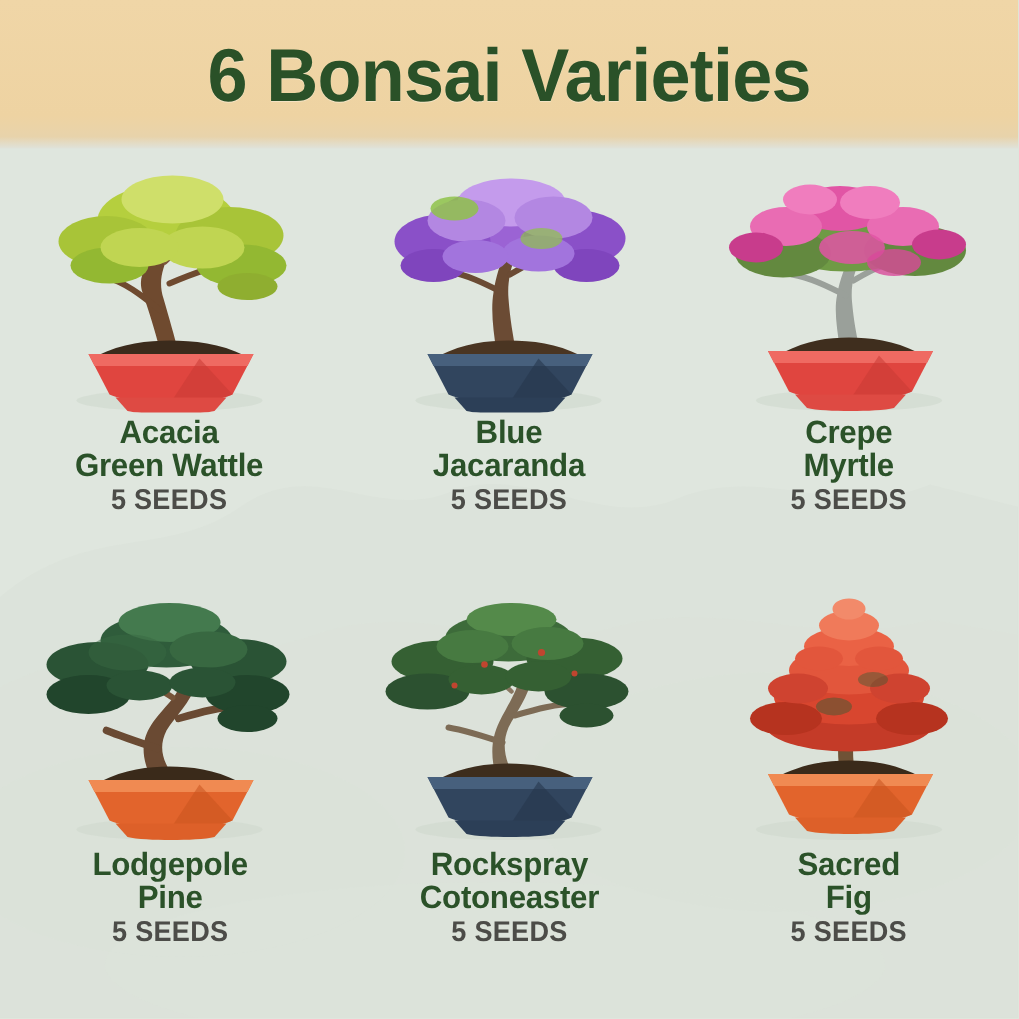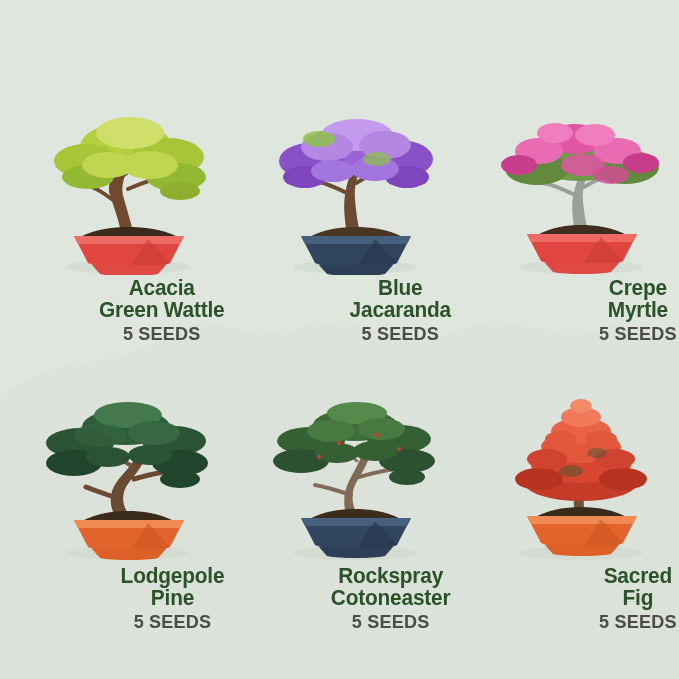--- a/index.html
+++ b/index.html
@@ -56,21 +56,21 @@
     width: 679px;
     height: 580px;
     display: grid;
     grid-template-columns: repeat(3, 1fr);
     grid-template-rows: repeat(2, 1fr);
   }
   .cell {
     position: relative;
     display: flex;
     flex-direction: column;
-    align-items: flex-end;
+    align-items: center;
     justify-content: flex-start;
   }
   .plant {
     position: relative;
     width: 196px;
     height: 172px;
     margin-top: 4px;
   }
   .row2 .plant { margin-top: 2px; }
   .caption {
@@ -103,20 +103,23 @@
 <div id="page">
 
   <svg class="watermark" viewBox="0 0 679 581" preserveAspectRatio="none">
     <path d="M0,300 C60,250 110,275 160,240 C210,205 250,250 300,230 C350,210 400,255 450,235 C510,210 560,250 620,225 L679,240 L679,581 L0,581 Z" fill="#d5ddd3" opacity="0.55"></path>
     <path d="M0,360 C80,320 140,350 210,325 C280,300 340,340 410,320 C480,300 550,335 620,315 L679,325 L679,581 L0,581 Z" fill="#d8e0d6" opacity="0.6"></path>
     <ellipse cx="120" cy="470" rx="150" ry="70" fill="#d7dfd5" opacity="0.5"></ellipse>
     <ellipse cx="520" cy="430" rx="170" ry="80" fill="#d7dfd5" opacity="0.45"></ellipse>
     <ellipse cx="330" cy="545" rx="260" ry="55" fill="#d9e1d7" opacity="0.5"></ellipse>
   </svg>
 
+  <div class="header">
+    <div class="header-title">6 Bonsai Varieties</div>
+  </div>
 
   <div class="grid">
 
     <div class="cell row1">
       <div class="plant">
         <svg viewBox="0 0 196 172" width="196" height="172">
           <ellipse cx="98" cy="164" rx="62" ry="7" fill="#cfd8cd" opacity=".6"></ellipse>
 
           <path d="M92,132 C88,116 84,104 80,92 C76,80 84,72 92,64 L99,64 C94,74 90,84 94,96 C98,110 101,120 104,132 Z" fill="#6f4a2f"></path>
           <path d="M92,104 C82,96 72,88 62,84" stroke="#6f4a2f" stroke-width="4" fill="none" stroke-linecap="round"></path>

